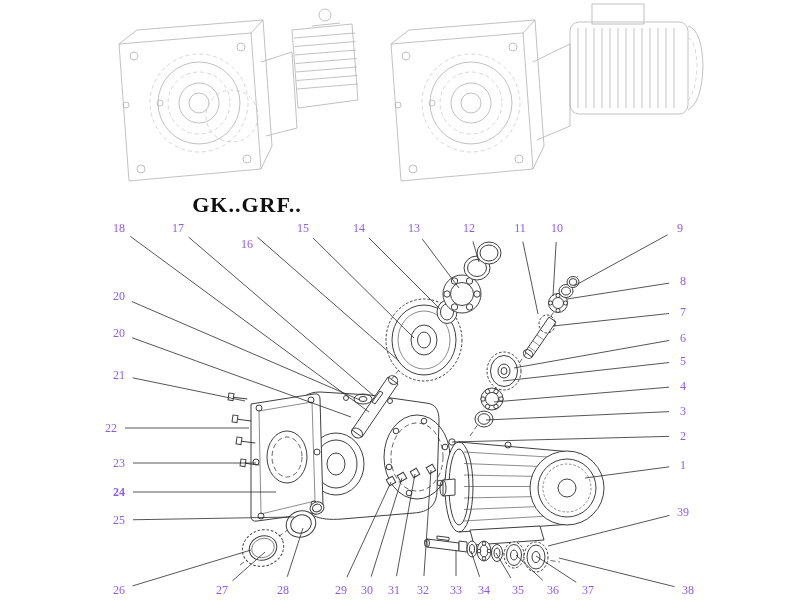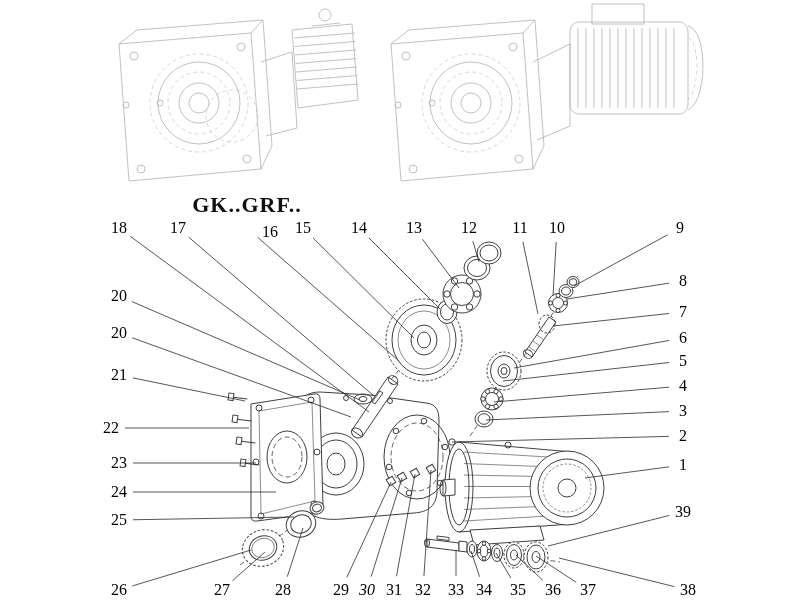--- a/index.html
+++ b/index.html
@@ -2,21 +2,21 @@
 <html><head>
 <meta charset="utf-8">
 <style>
   *{margin:0;padding:0;box-sizing:border-box}
   html,body{background:#ffffff}
   .canvas{position:relative;width:800px;height:600px;background:#fff;overflow:hidden;
           font-family:"Liberation Serif",serif}
   svg.art{position:absolute;left:0;top:0}
   .variant-title{position:absolute;transform:translate(-50%,-50%);font-weight:700;
                  font-size:22px;letter-spacing:1px;color:#101010;white-space:nowrap}
-  .callout{position:absolute;transform:translate(-50%,-50%);font-size:16px;color:#000000;
+  .callout{position:absolute;transform:translate(-50%,-50%);font-size:12px;color:#8b5cf6;
            line-height:1}
   
   .ln{stroke:#3f3f3f;fill:none;stroke-width:1}
   .w{fill:#ffffff}
   .teeth{stroke-dasharray:2.6 1.8}
   .dsh{stroke-dasharray:5 3;stroke-width:.8}
   .thin{stroke-width:.6}
   .lt{stroke:#b1b1b1;fill:none;stroke-width:.8}
   .ltd{stroke:#c6c6c6;fill:none;stroke-dasharray:4 3;stroke-width:.7}
   .leader{stroke:#2b2b2b;stroke-width:.8}
@@ -345,35 +345,35 @@
       <div class="callout" style="left: 683px; top: 338px;">6</div>
       <div class="callout" style="left: 683px; top: 312px;">7</div>
       <div class="callout" style="left: 683px; top: 281px;">8</div>
       <div class="callout" style="left: 680px; top: 228px;">9</div>
       <div class="callout" style="left: 557px; top: 228px;">10</div>
       <div class="callout" style="left: 520px; top: 228px;">11</div>
       <div class="callout" style="left: 469px; top: 228px;">12</div>
       <div class="callout" style="left: 414px; top: 228px;">13</div>
       <div class="callout" style="left: 359px; top: 228px;">14</div>
       <div class="callout" style="left: 303px; top: 228px;">15</div>
-      <div class="callout" style="left: 247px; top: 232px; margin-left: 23px;">16</div>
+      <div class="callout" style="left: 247px; top: 244px;">16</div>
       <div class="callout" style="left: 178px; top: 228px;">17</div>
       <div class="callout" style="left: 119px; top: 228px;">18</div>
       <div class="callout" style="left: 119px; top: 296px;">20</div>
       <div class="callout" style="left: 119px; top: 333px;">20</div>
       <div class="callout" style="left: 119px; top: 375px;">21</div>
       <div class="callout" style="left: 111px; top: 428px;">22</div>
       <div class="callout" style="left: 119px; top: 463px;">23</div>
-      <div class="callout" style="left: 119px; top: 492px;">24</div>
+      <div class="callout" style="left: 119px; top: 492px; font-weight: bold;">24</div>
       <div class="callout" style="left: 119px; top: 520px;">25</div>
       <div class="callout" style="left: 119px; top: 590px;">26</div>
       <div class="callout" style="left: 222px; top: 590px;">27</div>
       <div class="callout" style="left: 283px; top: 590px;">28</div>
       <div class="callout" style="left: 341px; top: 590px;">29</div>
-      <div class="callout" style="left: 367px; top: 590px; font-style: italic;">30</div>
+      <div class="callout" style="left: 367px; top: 590px;">30</div>
       <div class="callout" style="left: 394px; top: 590px; text-align: center;">31</div>
       <div class="callout" style="left: 423px; top: 590px;">32</div>
       <div class="callout" style="left: 456px; top: 590px;">33</div>
       <div class="callout" style="left: 484px; top: 590px;">34</div>
       <div class="callout" style="left: 518px; top: 590px;">35</div>
       <div class="callout" style="left: 553px; top: 590px;">36</div>
       <div class="callout" style="left: 588px; top: 590px; text-align: center;">37</div>
       <div class="callout" style="left: 688px; top: 590px;">38</div>
       <div class="callout" style="left: 683px; top: 512px;">39</div>
     </div>

